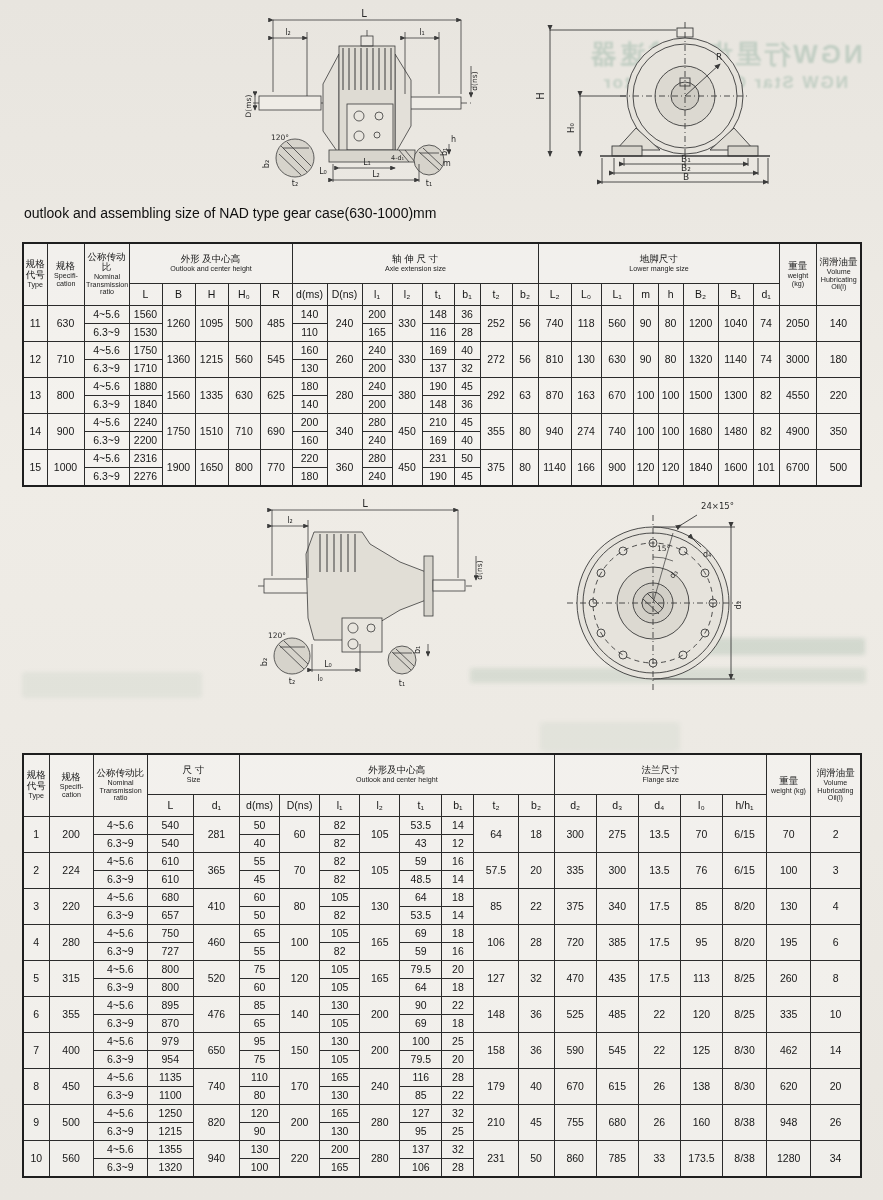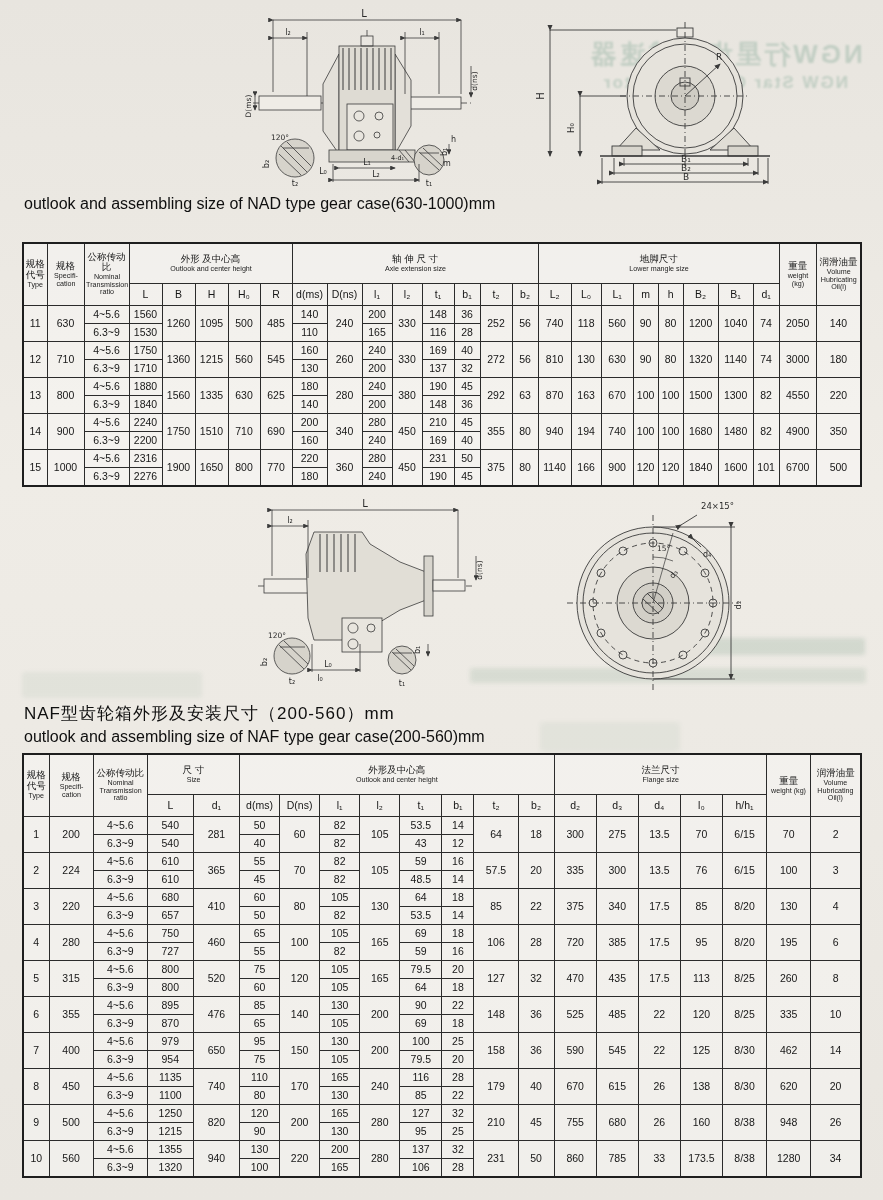--- a/index.html
+++ b/index.html
@@ -1,21 +1,21 @@
 <!DOCTYPE html>
 <html><head>
 <meta charset="utf-8">
 <style>
   html,body{margin:0;padding:0;}
   #page{position:relative;width:883px;height:1200px;overflow:hidden;
     background:linear-gradient(180deg,#e8e5df 0%,#efece6 40%,#e9e6e0 100%);
     font-family:"Liberation Sans","DejaVu Sans",sans-serif;color:#161616;}
   .abs{position:absolute;}
   .title-zh{font-size:17px;letter-spacing:1px;color:#0f0f0f;}
-  .title-en{font-size:16px;color:#0f0f0f;margin-top:3px;}
+  .title-en{font-size:14px;color:#0f0f0f;margin-top:13px;}
   table.spec{border-collapse:collapse;table-layout:fixed;width:840px;
     border:2px solid #1e1e1e;background:rgba(255,255,255,0.35);}
   table.spec th,table.spec td{border:1px solid #2b2b2b;text-align:center;
     vertical-align:middle;padding:0;font-weight:normal;overflow:hidden;}
   table.spec td{font-size:10.5px;height:17px;line-height:1;}
   .ghead{height:40px;margin-top:37px;}
   .zh{font-size:9.5px;line-height:1.15;}
   .en{font-size:7.5px;line-height:1.05;color:#222;transform:scale(.95);}
   .colhead{font-size:10.5px;height:21px;}
   svg text{font-family:"DejaVu Sans",sans-serif;fill:#2a2a2a;}
@@ -370,21 +370,21 @@
           <td rowspan="2">690</td>
           <td>200</td>
           <td rowspan="2">340</td>
           <td>280</td>
           <td rowspan="2">450</td>
           <td>210</td>
           <td>45</td>
           <td rowspan="2">355</td>
           <td rowspan="2">80</td>
           <td rowspan="2">940</td>
-          <td rowspan="2">194</td>
+          <td rowspan="2">274</td>
           <td rowspan="2">740</td>
           <td rowspan="2">100</td>
           <td rowspan="2">100</td>
           <td rowspan="2">1680</td>
           <td rowspan="2">1480</td>
           <td rowspan="2">82</td>
           <td rowspan="2">4900</td>
           <td rowspan="2">350</td>
         </tr>
         <tr>
@@ -519,24 +519,20 @@
       <line x1="88" y1="32" x2="170" y2="32"></line>
         <line x1="88" y1="184" x2="170" y2="184"></line>
     </g>
     <text x="136" y="14" font-size="8.5">24×15°</text>
     <text x="92" y="56" font-size="7.5">15°</text>
     <text x="138" y="62" font-size="8">d₄</text>
     <text x="108" y="84" font-size="8" transform="rotate(-50 108 84)">d₃</text>
     <text x="176" y="110" font-size="8.5" transform="rotate(-90 176 110)" text-anchor="middle">d₂</text>
   </svg>
 
-  <div class="abs" style="left:24px;top:702px;">
-    <div class="title-zh">NAF型齿轮箱外形及安装尺寸（200-560）mm</div>
-    <div class="title-en">outlook and assembling size of NAF type gear case(200-560)mm</div>
-  </div>
 
   <table class="spec abs" style="left:22px;top:753px;">
     <colgroup>
       <col style="width:26px">
         <col style="width:44px">
         <col style="width:54px">
       <col style="width:46px">
         <col style="width:46px">
       <col style="width:40px">
         <col style="width:40px">

